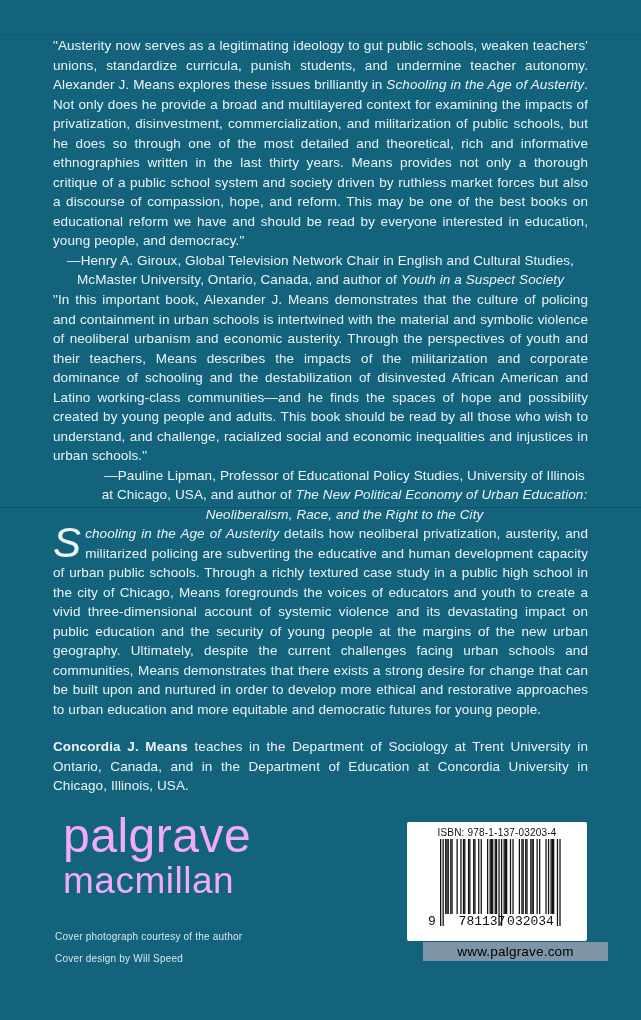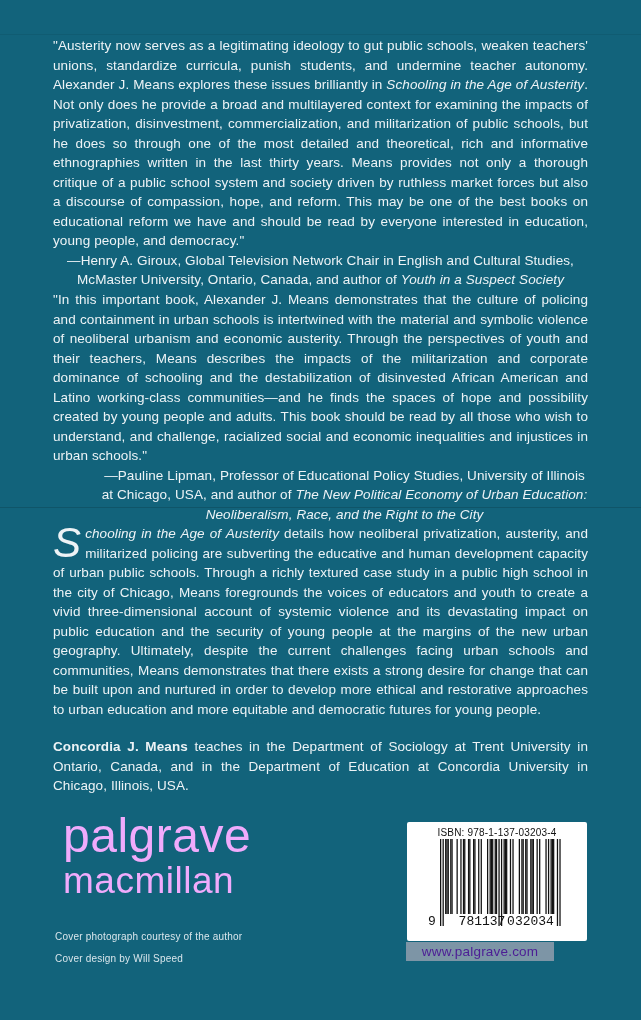--- a/index.html
+++ b/index.html
@@ -41,23 +41,23 @@
   }
   .bc-svg{position:absolute;left:33px;top:17px;}
   .bc-digit{
     position:absolute;top:92px;font-family:"Liberation Mono",monospace;
     font-size:13px;color:#111;text-align:center;
   }
   .bc-d1{left:18px;width:14px;}
   .bc-d2{left:37px;width:76px;}
   .bc-d3{left:97px;width:53px;}
   .band{
-    position:absolute;left:406px;top:942px;width:148px;height:19px;
+    position:absolute;left:423px;top:942px;width:185px;height:19px;
     background:#7d95a6;display:flex;align-items:center;justify-content:center;
-    font-size:13.5px;color:#4c1d95;letter-spacing:0.2px;
+    font-size:13.5px;color:#000000;letter-spacing:0.2px;
   }
 </style>
 </head>
 <body>
 
 <div class="cover">
 
   <div class="crease top"></div>
   <div class="crease mid"></div>
 

